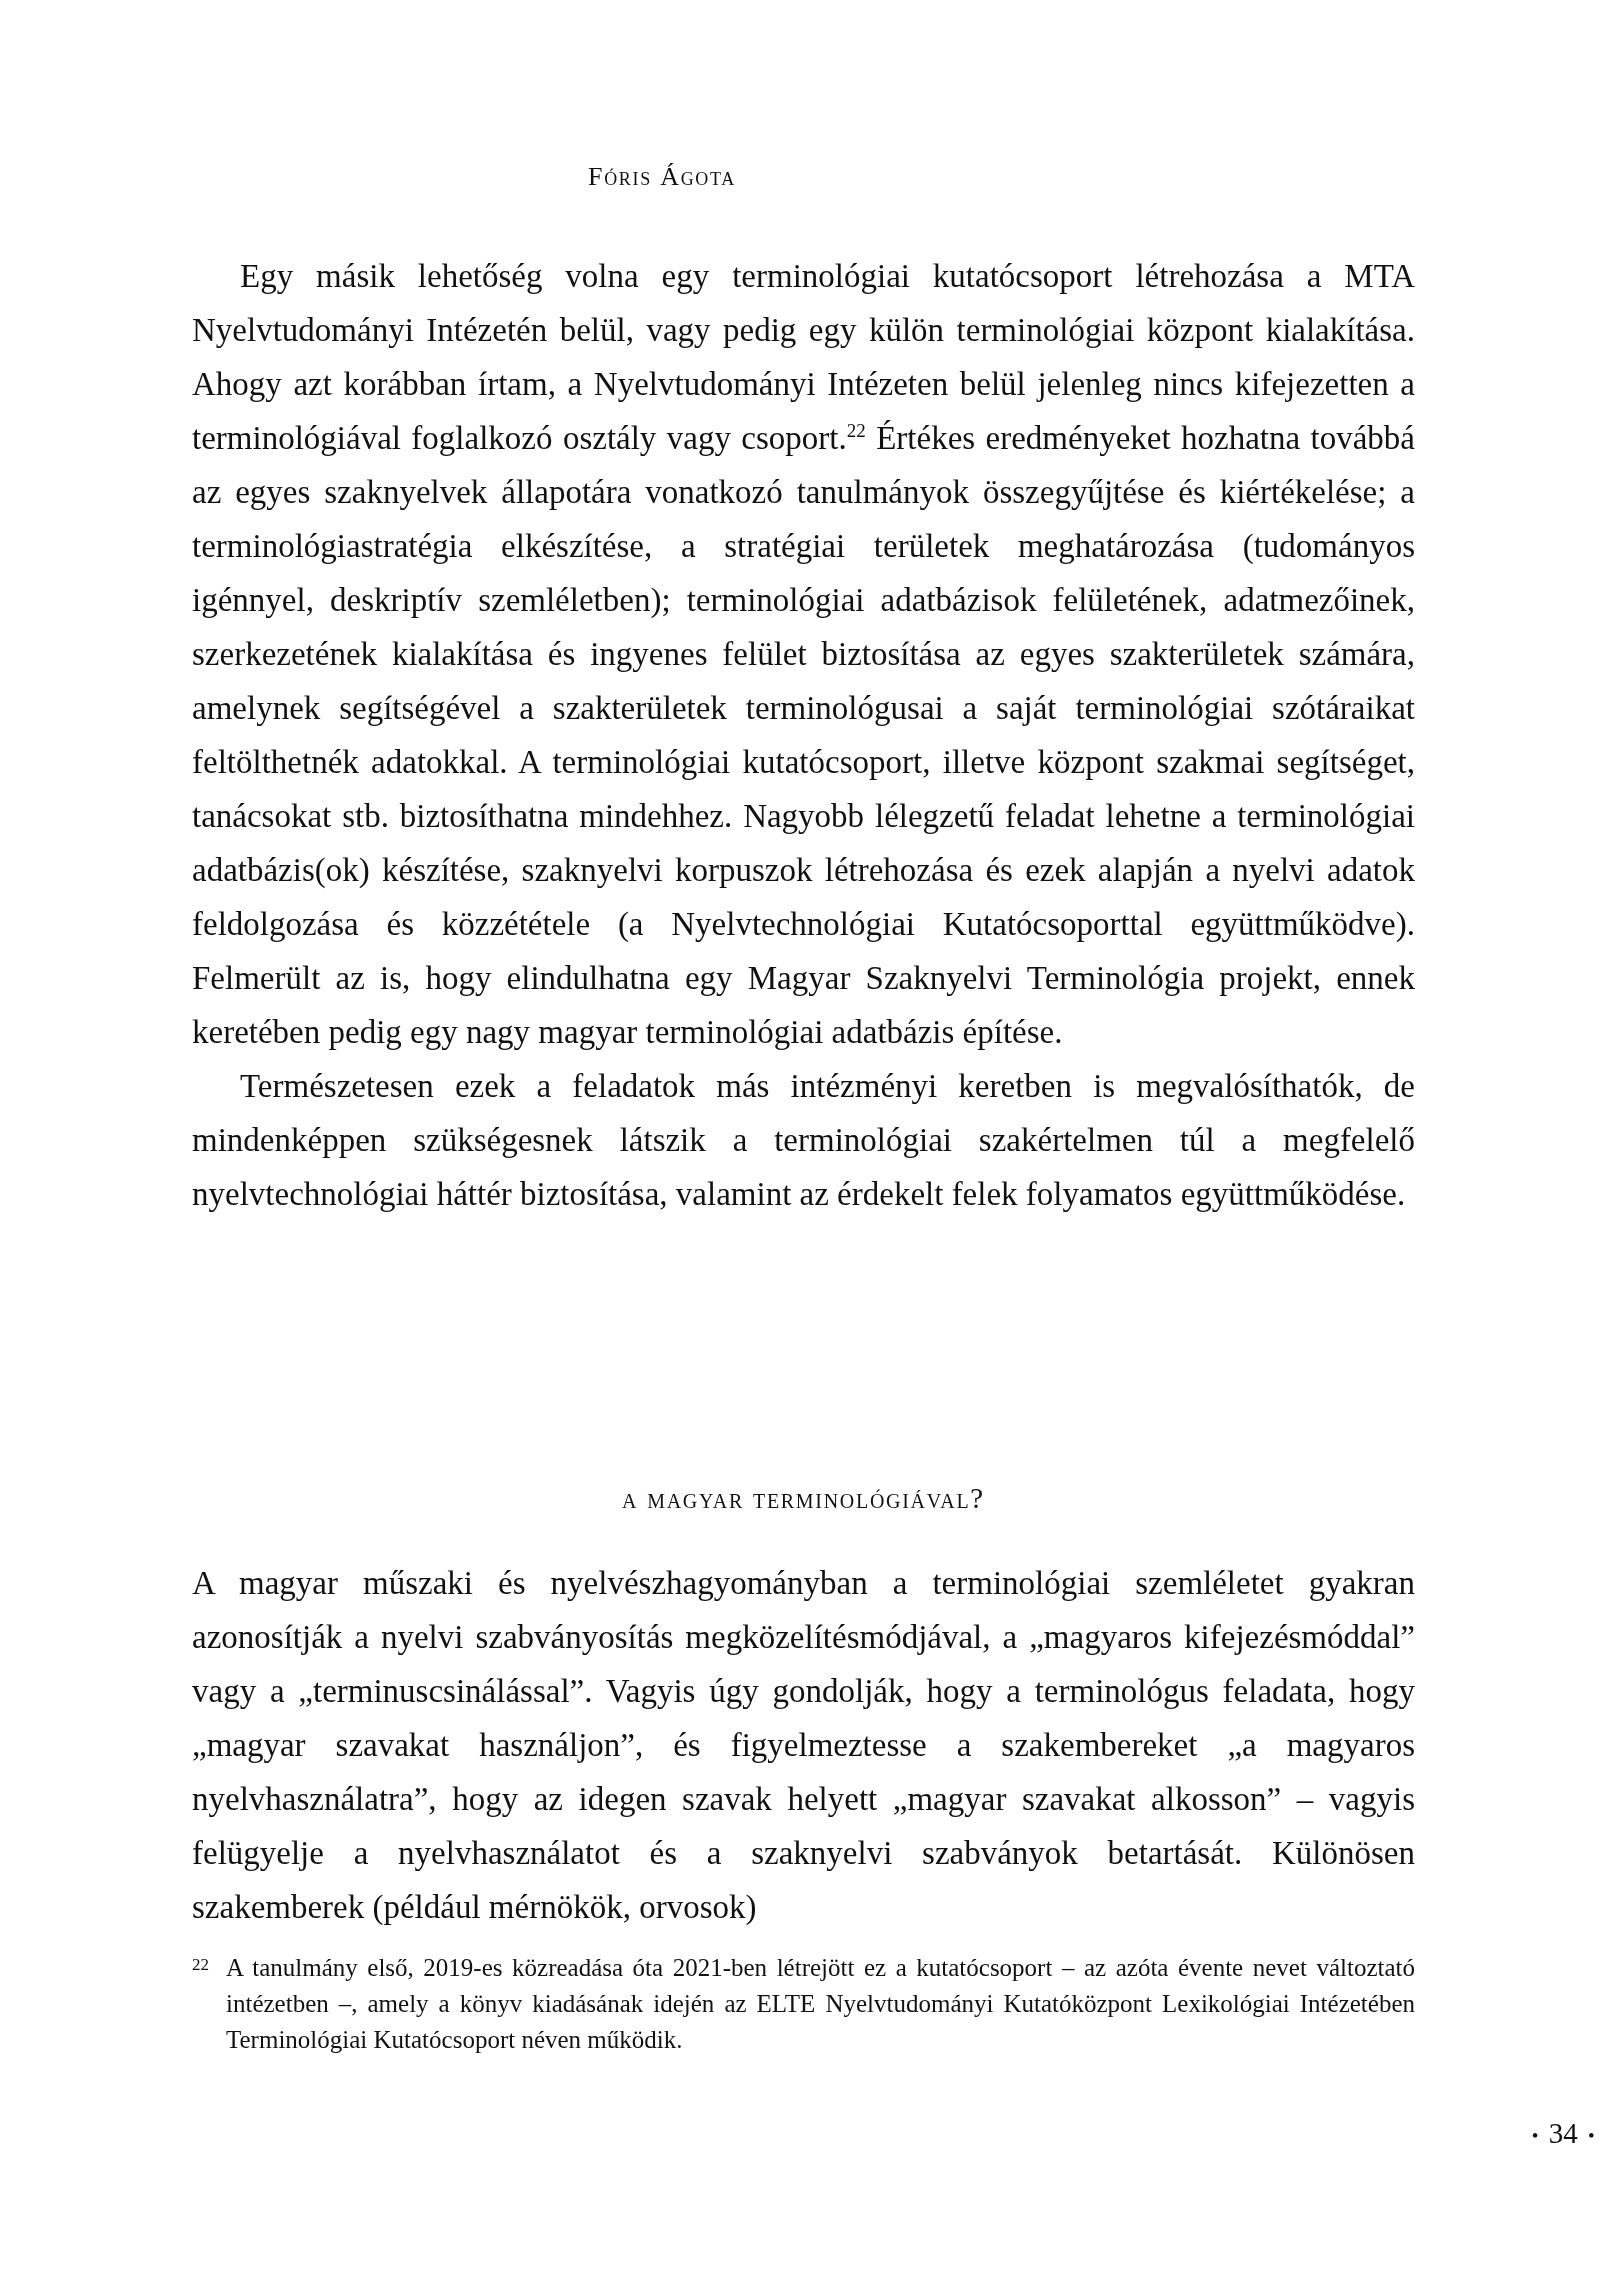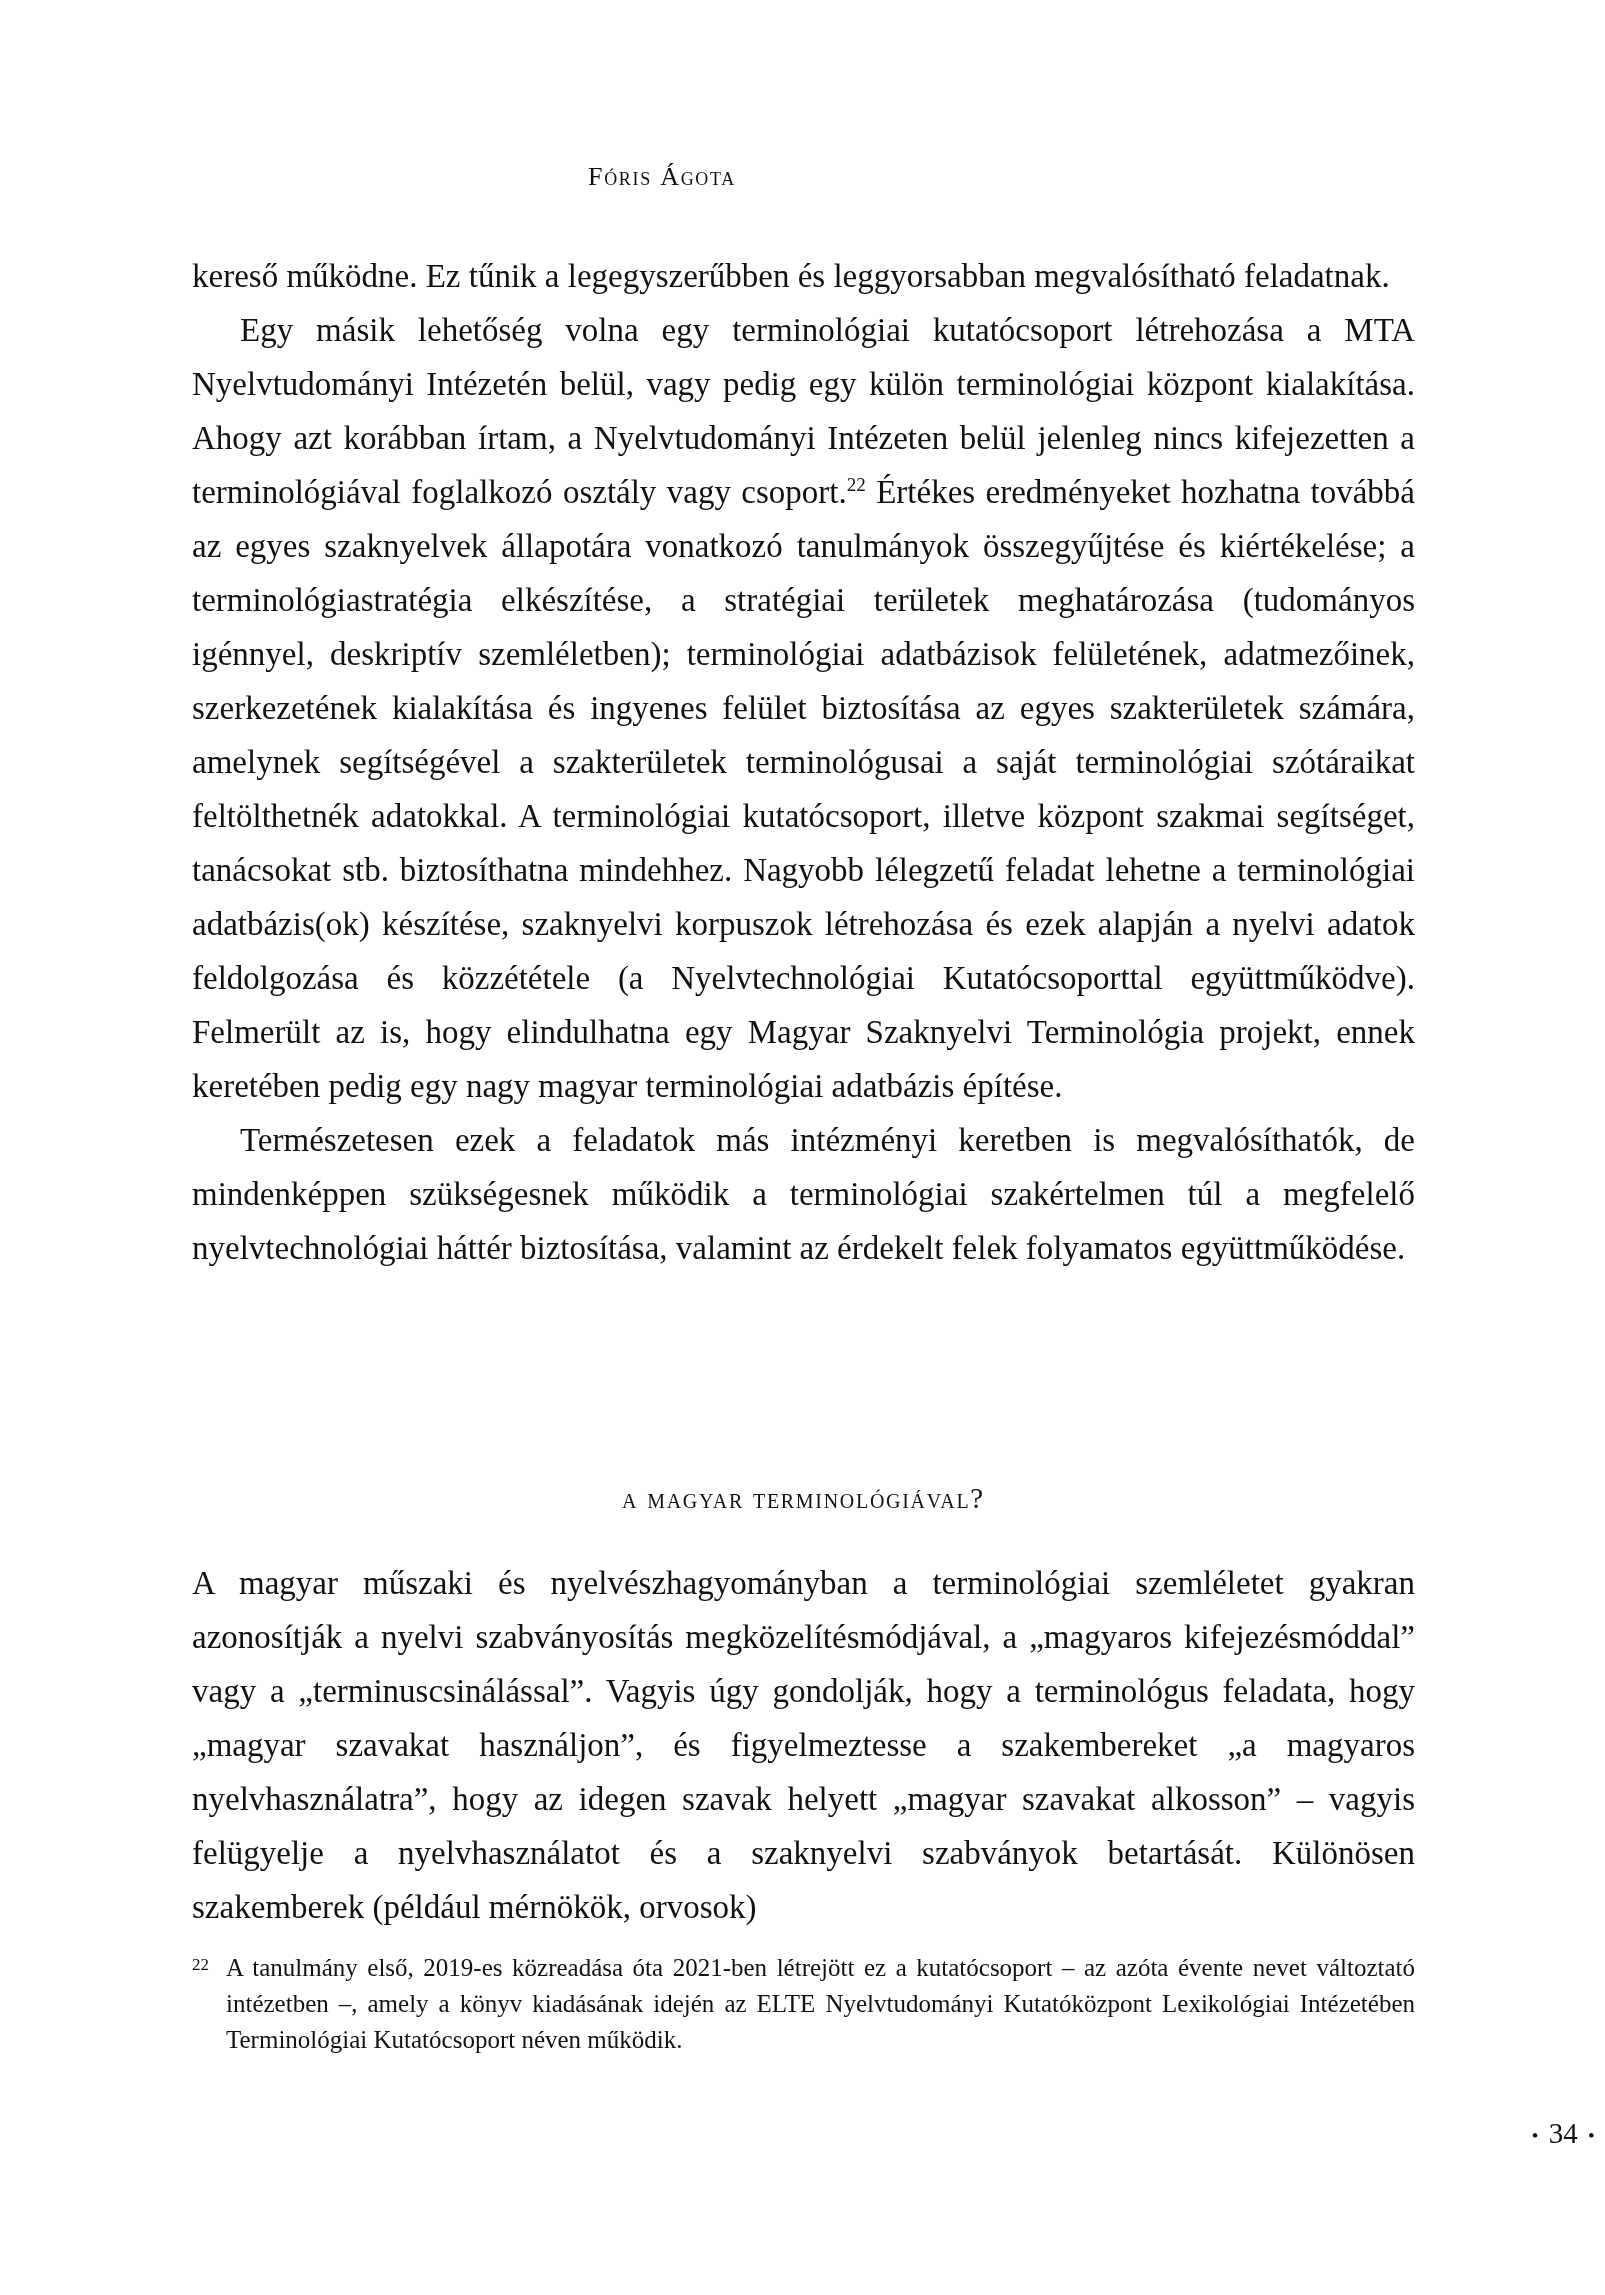--- a/index.html
+++ b/index.html
@@ -24,23 +24,22 @@
   .page-number .bullet { font-size: 19px; vertical-align: middle; margin: 0 10.3px; }
 </style>
 </head>
 <body>
 
 <div class="page">
 
   <div class="running-head">Fóris Ágota</div>
 
   <div class="text-block body">
-    <p class="para first">kereső működne. Ez tűnik a legegyszerűbben és leggyorsabban megvalósítható feladatnak.</p>
     <p class="para indent"><span>Egy másik lehetőség volna egy terminológiai kutatócsoport létrehozása a MTA Nyelvtudományi Intézetén belül, vagy pedig egy külön terminológiai központ kialakítása. Ahogy azt korábban írtam, a Nyelvtudományi Intézeten belül jelen­leg nincs kifejezetten a terminológiával foglalkozó osztály vagy csoport.</span><sup class="fnref">22</sup><span> Érté­kes eredményeket hozhatna továbbá az egyes szaknyelvek állapotára vonatkozó tanulmányok összegyűjtése és kiértékelése; a terminológiastratégia elkészítése, a stratégiai területek meghatározása (tudományos igénnyel, deskriptív szemlé­letben); terminológiai adatbázisok felületének, adatmezőinek, szerkezetének kialakítása és ingyenes felület biztosítása az egyes szakterületek számára, amely­nek segítségével a szakterületek terminológusai a saját terminológiai szótáraikat feltölthetnék adatokkal. A terminológiai kutatócsoport, illetve központ szakmai segítséget, tanácsokat stb. biztosíthatna mindehhez. Nagyobb lélegzetű feladat lehetne a terminológiai adatbázis(ok) készítése, szaknyelvi korpuszok létrehozá­sa és ezek alapján a nyelvi adatok feldolgozása és közzététele (a Nyelvtechnoló­giai Kutatócsoporttal együttműködve). Felmerült az is, hogy elindulhatna egy Magyar Szaknyelvi Terminológia projekt, ennek keretében pedig egy nagy magyar terminológiai adatbázis építése.</span></p>
-    <p class="para indent">Természetesen ezek a feladatok más intézményi keretben is megvalósíthatók, de mindenképpen szükségesnek működik a terminológiai szakértelmen túl a meg­felelő nyelvtechnológiai háttér biztosítása, valamint az érdekelt felek folyamatos együttműködése.</p>
+    <p class="para indent">Természetesen ezek a feladatok más intézményi keretben is megvalósíthatók, de mindenképpen szükségesnek látszik a terminológiai szakértelmen túl a meg­felelő nyelvtechnológiai háttér biztosítása, valamint az érdekelt felek folyamatos együttműködése.</p>
   </div>
 
   <h2 class="section-heading">
     <br>
     <span>a magyar terminológiával?</span>
   </h2>
 
   <div class="text-block section-body">
     <p class="para first">A magyar műszaki és nyelvészhagyományban a terminológiai szemléletet gyak­ran azonosítják a nyelvi szabványosítás megközelítésmódjával, a „magyaros ki­fejezésmóddal” vagy a „terminuscsinálással”. Vagyis úgy gondolják, hogy a ter­minológus feladata, hogy „magyar szavakat használjon”, és figyelmeztesse a szakembereket „a magyaros nyelvhasználatra”, hogy az idegen szavak helyett „magyar szavakat alkosson” – vagyis felügyelje a nyelvhasználatot és a szaknyel­vi szabványok betartását. Különösen szakemberek (például mérnökök, orvosok)</p>
   </div>

